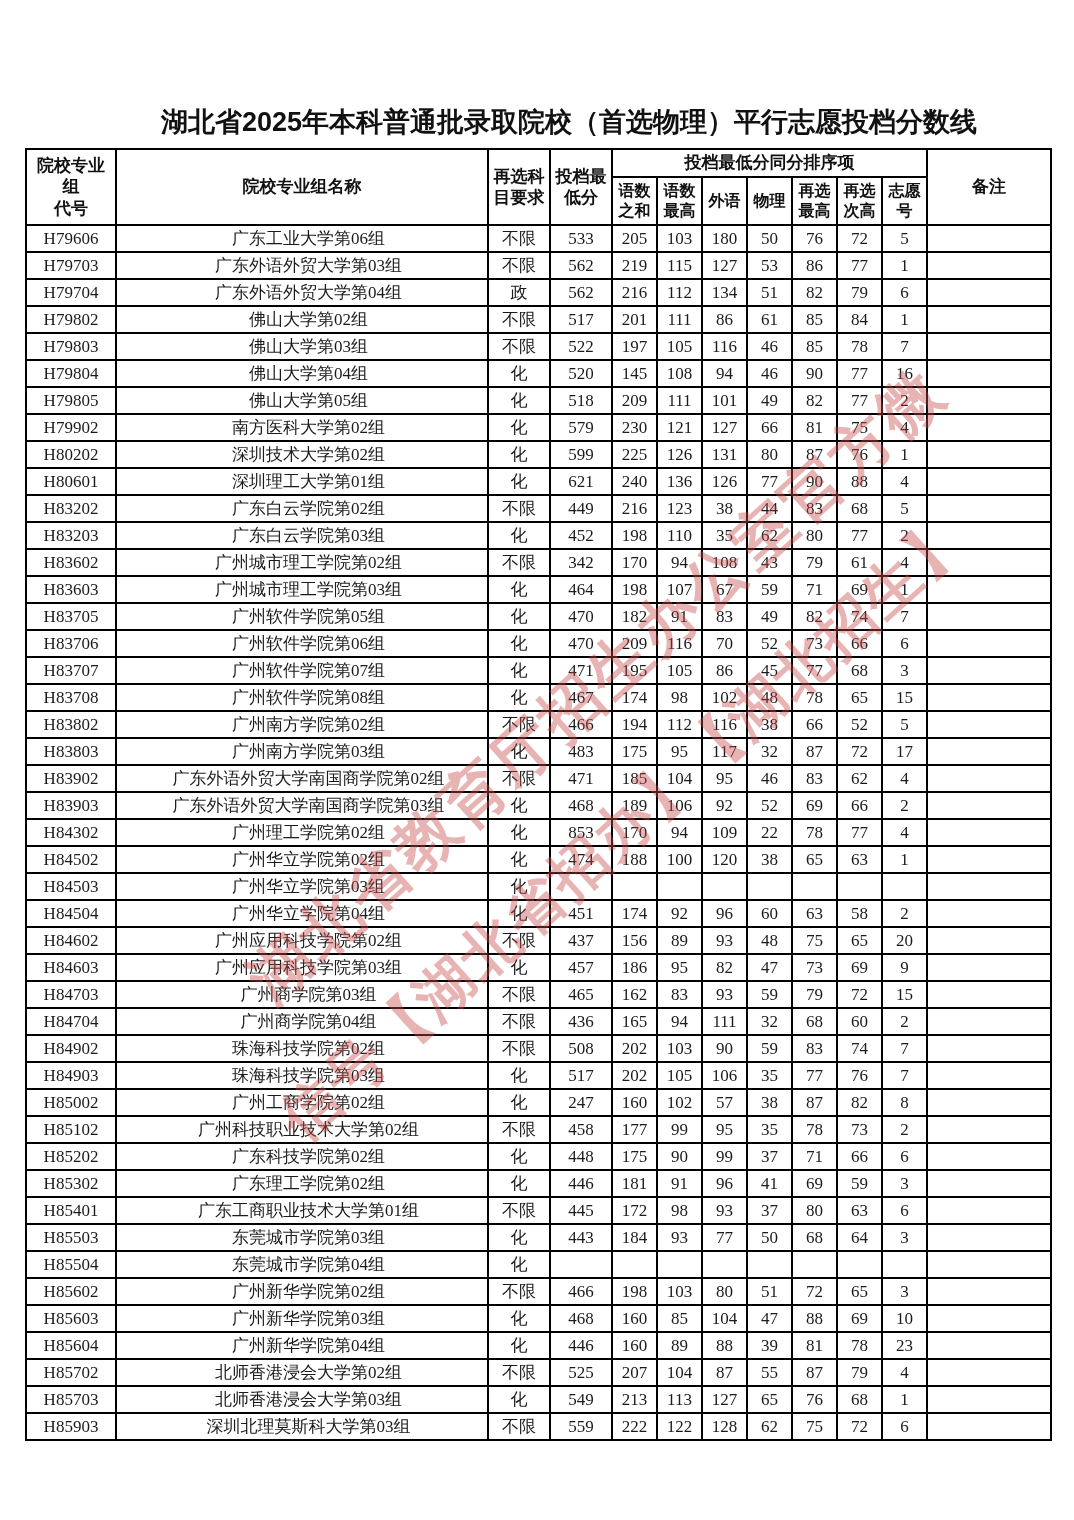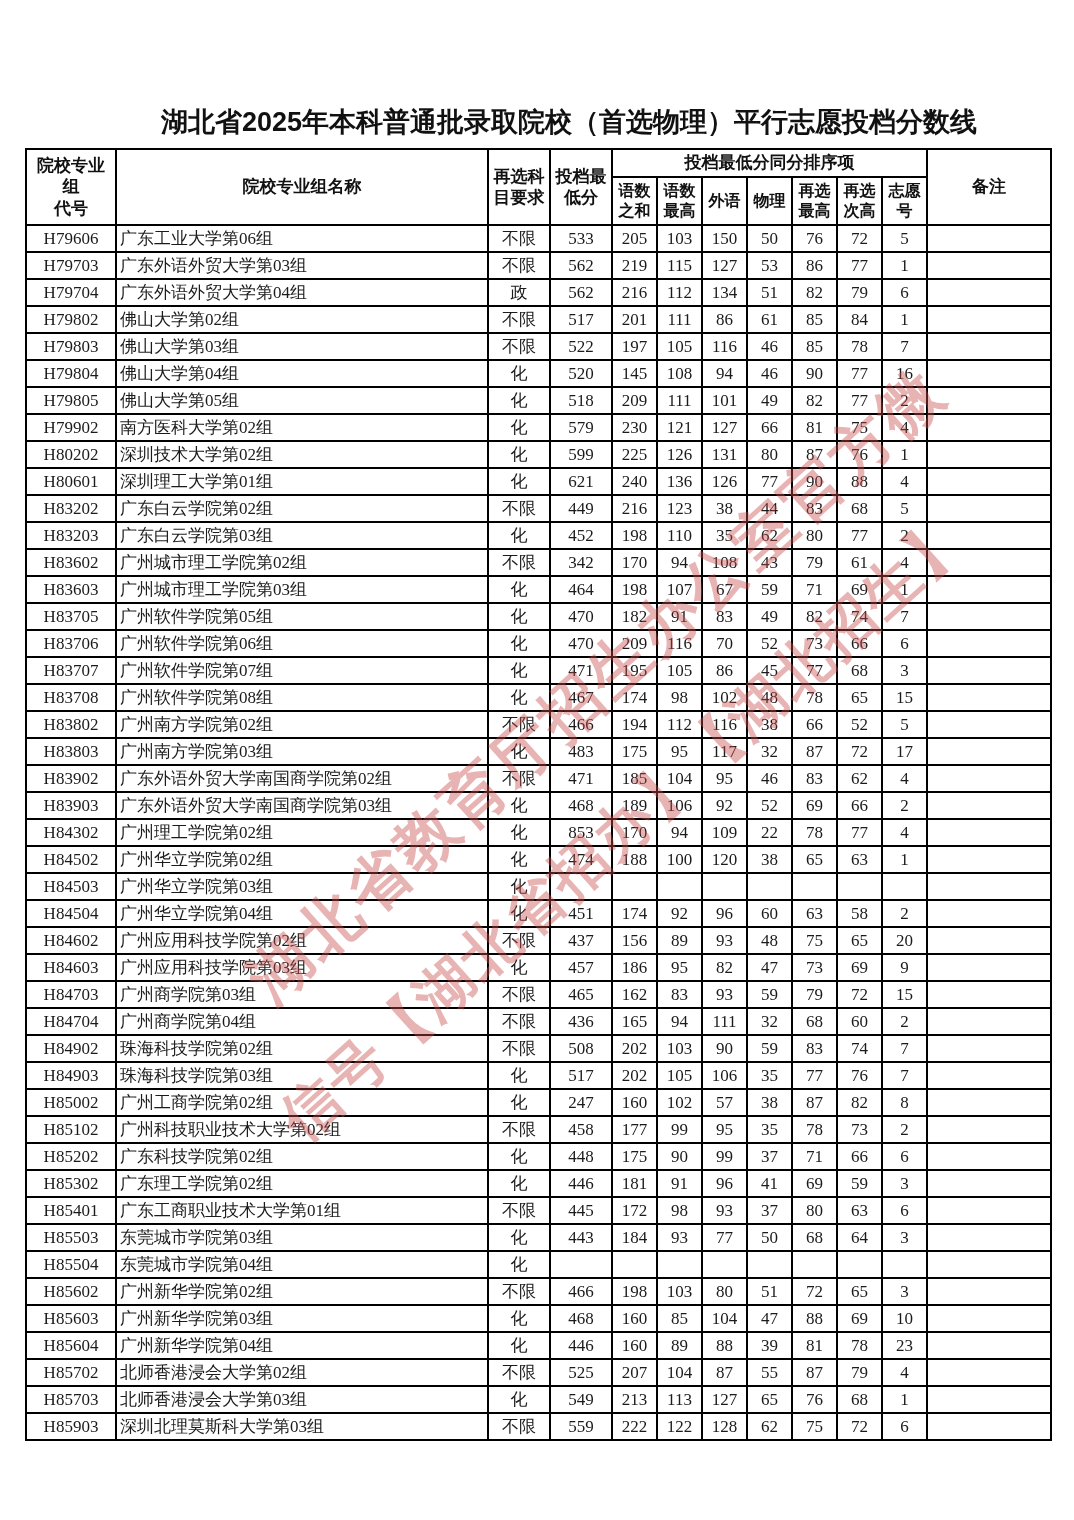--- a/index.html
+++ b/index.html
@@ -47,22 +47,22 @@
   tr.group-header-row th { height:26px; }
   tr.sub-header-row th { height:46px; font-size:16px; }
   table.score td {
     height:25px;
     font-size:17px;
     line-height:25px;
     white-space:nowrap;
     color:#1b1b1b;
   }
   table.score td.name-cell {
-    text-align:left;
-    padding-left:3px;
+    text-align:center;
+    padding-left:13px;
   }
   .wm {
     position:absolute;
     font-family:"Liberation Sans","DejaVu Sans",sans-serif;
     font-weight:bold;
     color:rgba(201,74,74,0.42);
     transform:rotate(-42deg);
     transform-origin:0 50%;
     white-space:nowrap;
     z-index:5;
@@ -125,21 +125,21 @@
       </tr>
     </thead>
     <tbody id="score-tbody">
         <tr>
           <td>H79606</td>
           <td class="name-cell">广东工业大学第06组</td>
           <td>不限</td>
           <td>533</td>
           <td>205</td>
           <td>103</td>
-          <td>150</td>
+          <td>180</td>
           <td>50</td>
           <td>76</td>
           <td>72</td>
           <td>5</td>
           <td></td>
         </tr>
         <tr>
           <td>H79703</td>
           <td class="name-cell">广东外语外贸大学第03组</td>
           <td>不限</td>

